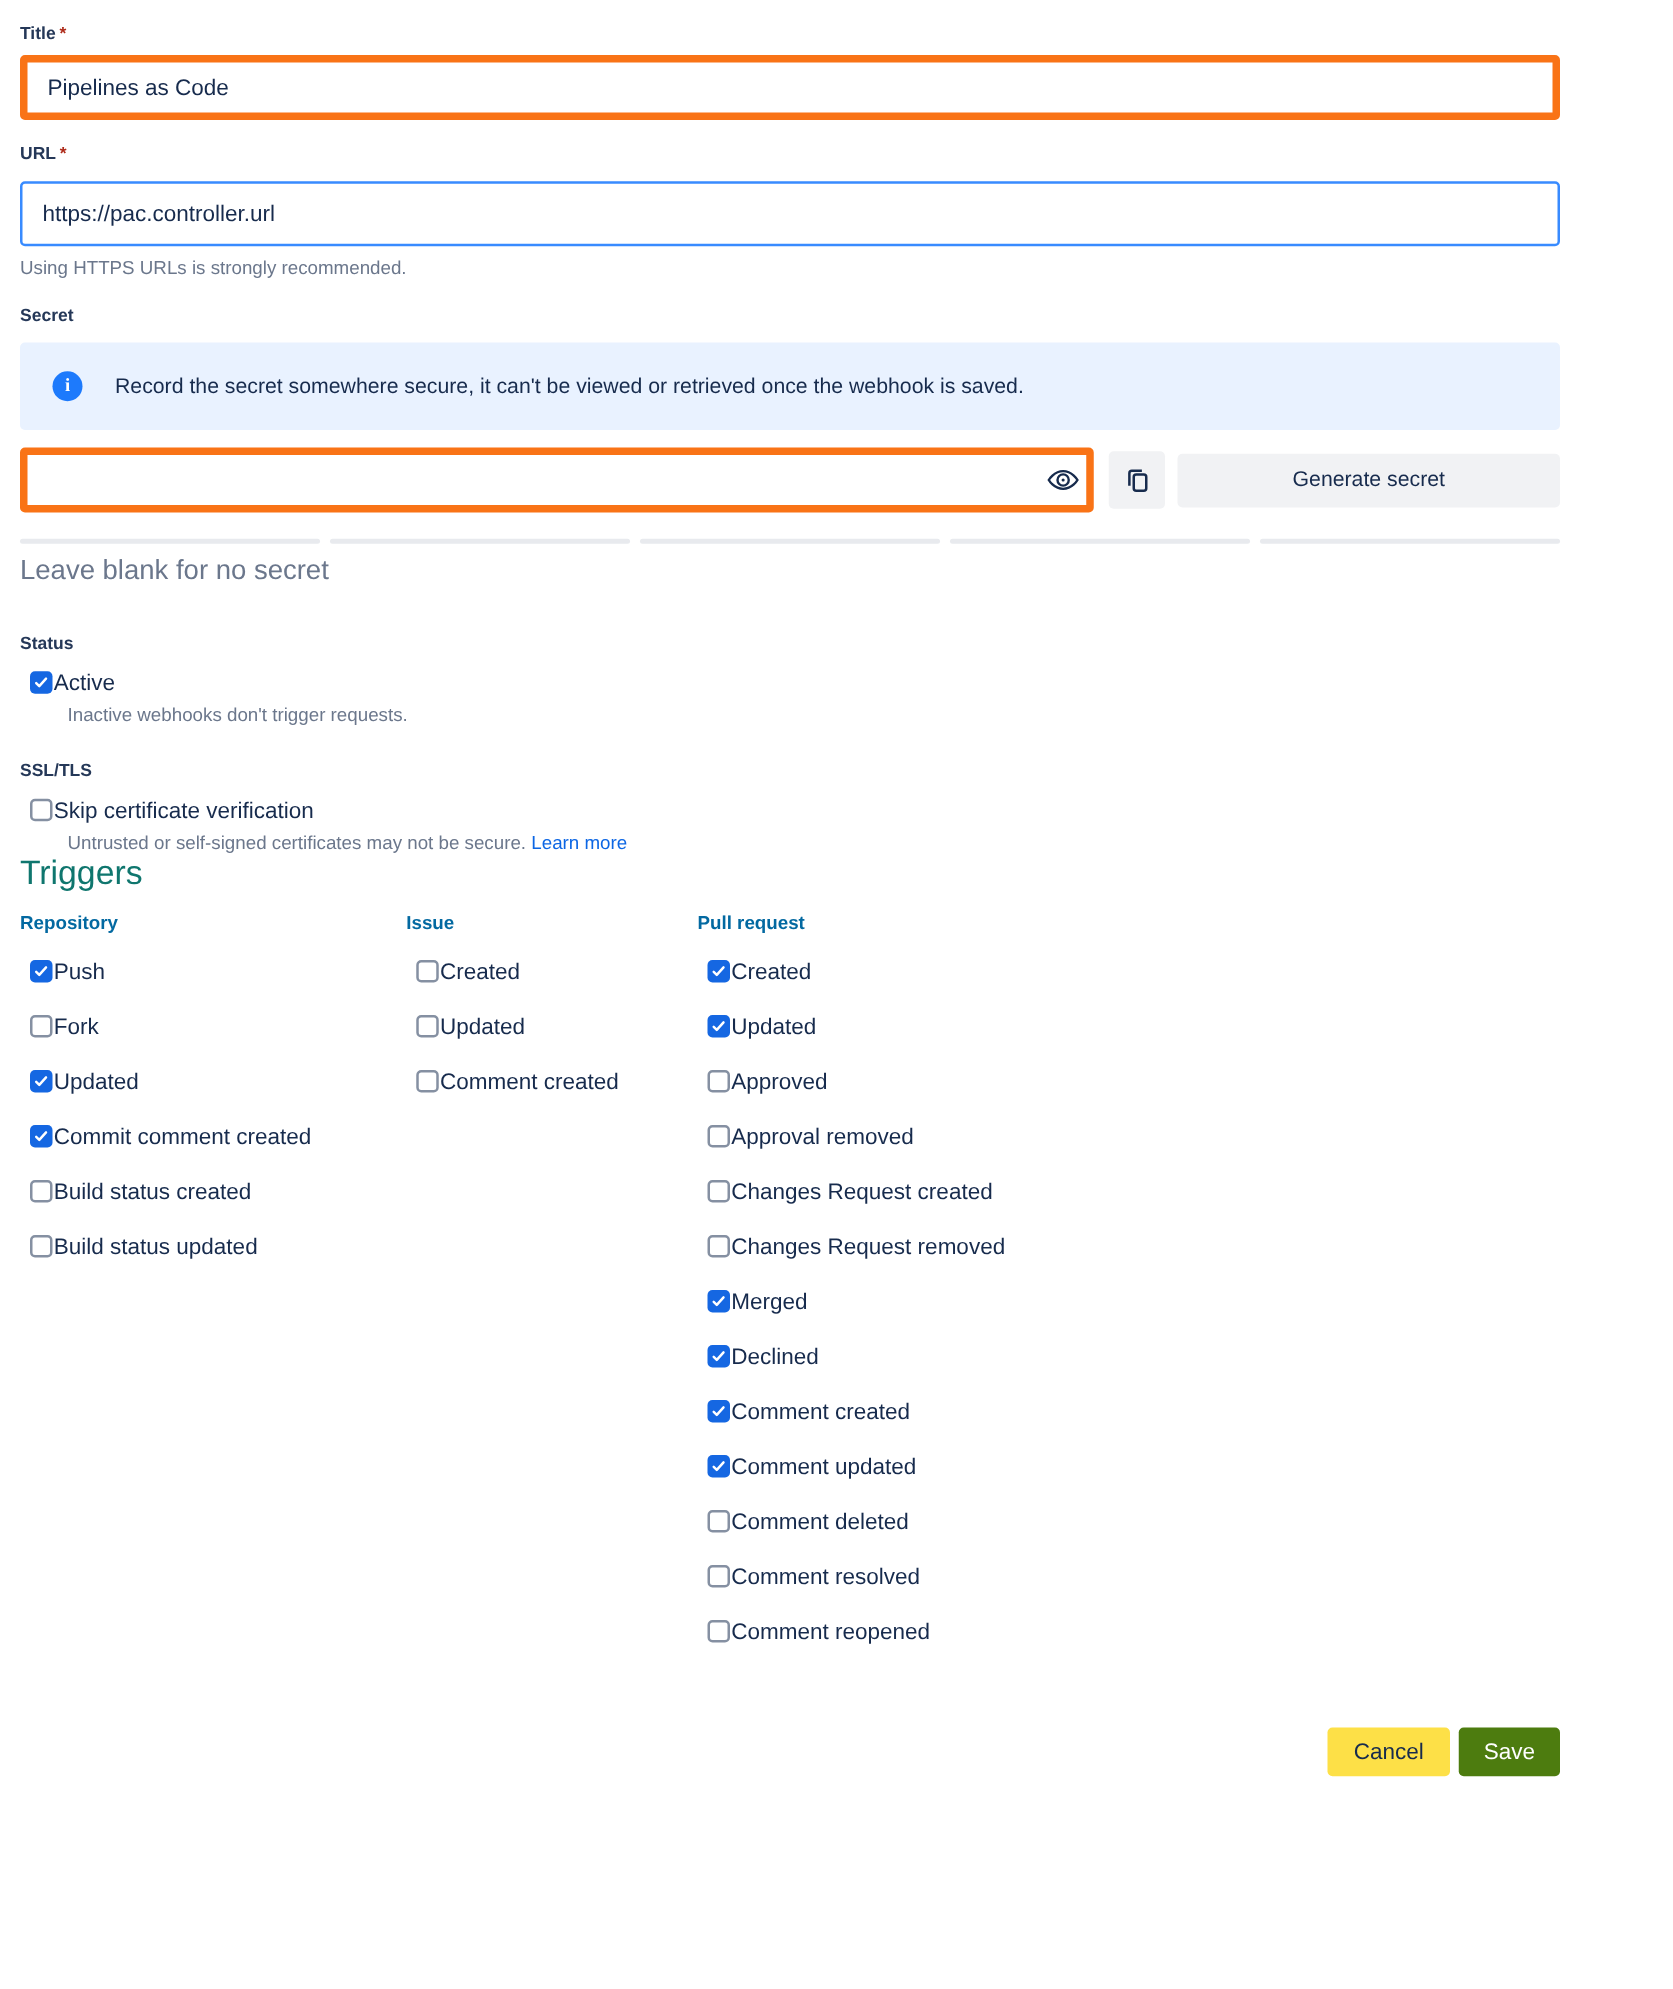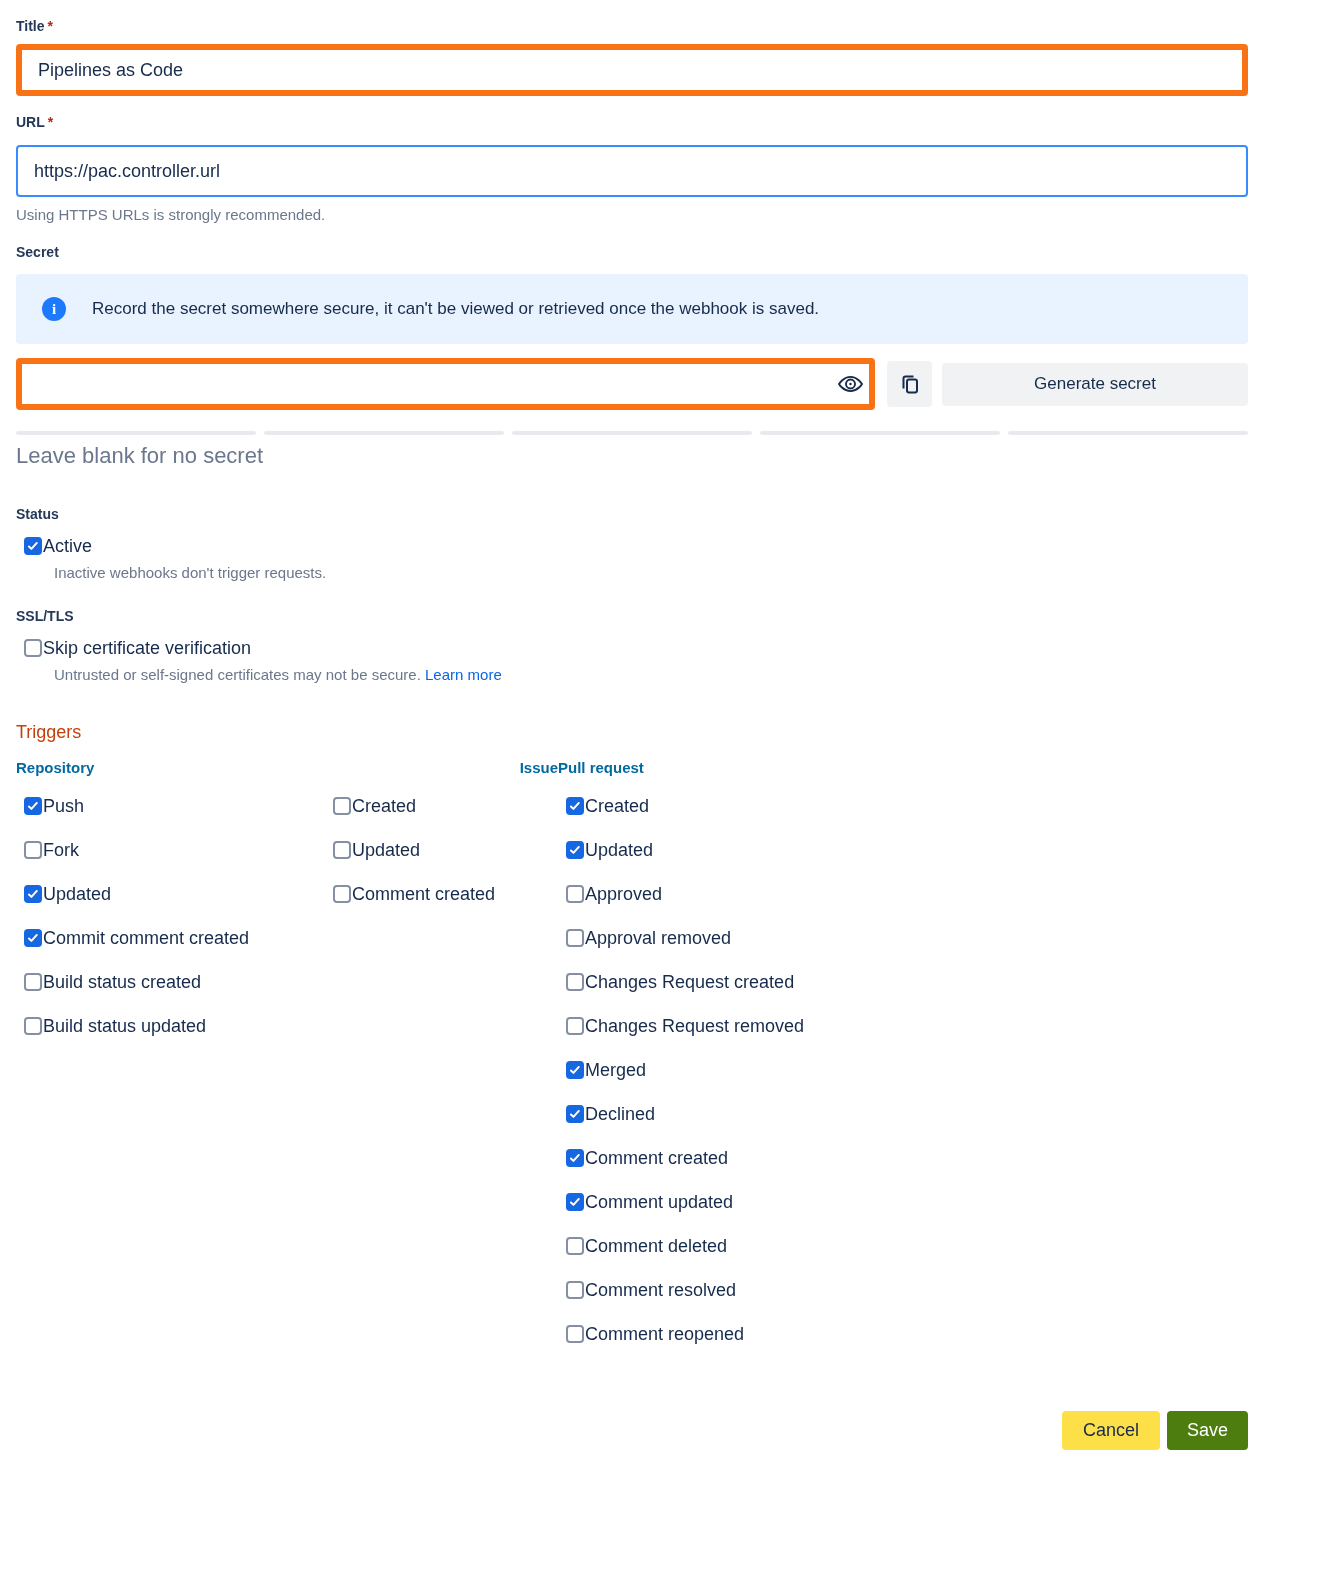--- a/index.html
+++ b/index.html
@@ -75,24 +75,24 @@
   .cb {
     width: 18px; height: 18px; border-radius: 4px; flex: none;
     border: 2px solid #8590A2; background: #fff;
     display: flex; align-items: center; justify-content: center;
   }
   .cb.checked { border: none; background: #1567E2; }
   .cb-label { margin-left: 1px; font-size: 18px; color: #172B4D; line-height: 22px; }
   .indent-helper { margin-left: 38px; margin-top: 7px; }
   .link { color: #0C66E4; text-decoration: none; cursor: pointer; }
 
-  .triggers-heading { margin-top: 39px; font-size: 18px; font-weight: 500; color: #c2410c; }
+  .triggers-heading { font-size: 27px; font-weight: 500; color: #0f766e; }
   .columns { margin-top: 16px; display: flex; align-items: flex-start; }
   .trigger-col:nth-child(1) { width: 309px; flex: none; }
-  .trigger-col:nth-child(2) { width: 233px; flex: none; text-align: right; }
+  .trigger-col:nth-child(2) { width: 233px; flex: none; }
   .trigger-col:nth-child(3) { flex: 1; }
   .col-header { font-size: 15px; font-weight: 700; color: #0369a1; margin-bottom: 20px; }
   .columns .cb-row { margin-bottom: 24px; height: 20px; }
 
   .actions {
     display: flex; justify-content: flex-end; gap: 7px;
     margin-top: 43px; padding-bottom: 182px;
   }
   .btn { height: 39px; border: none; border-radius: 4px; font-size: 18px;
          font-family: "Liberation Sans", sans-serif; cursor: pointer; }

